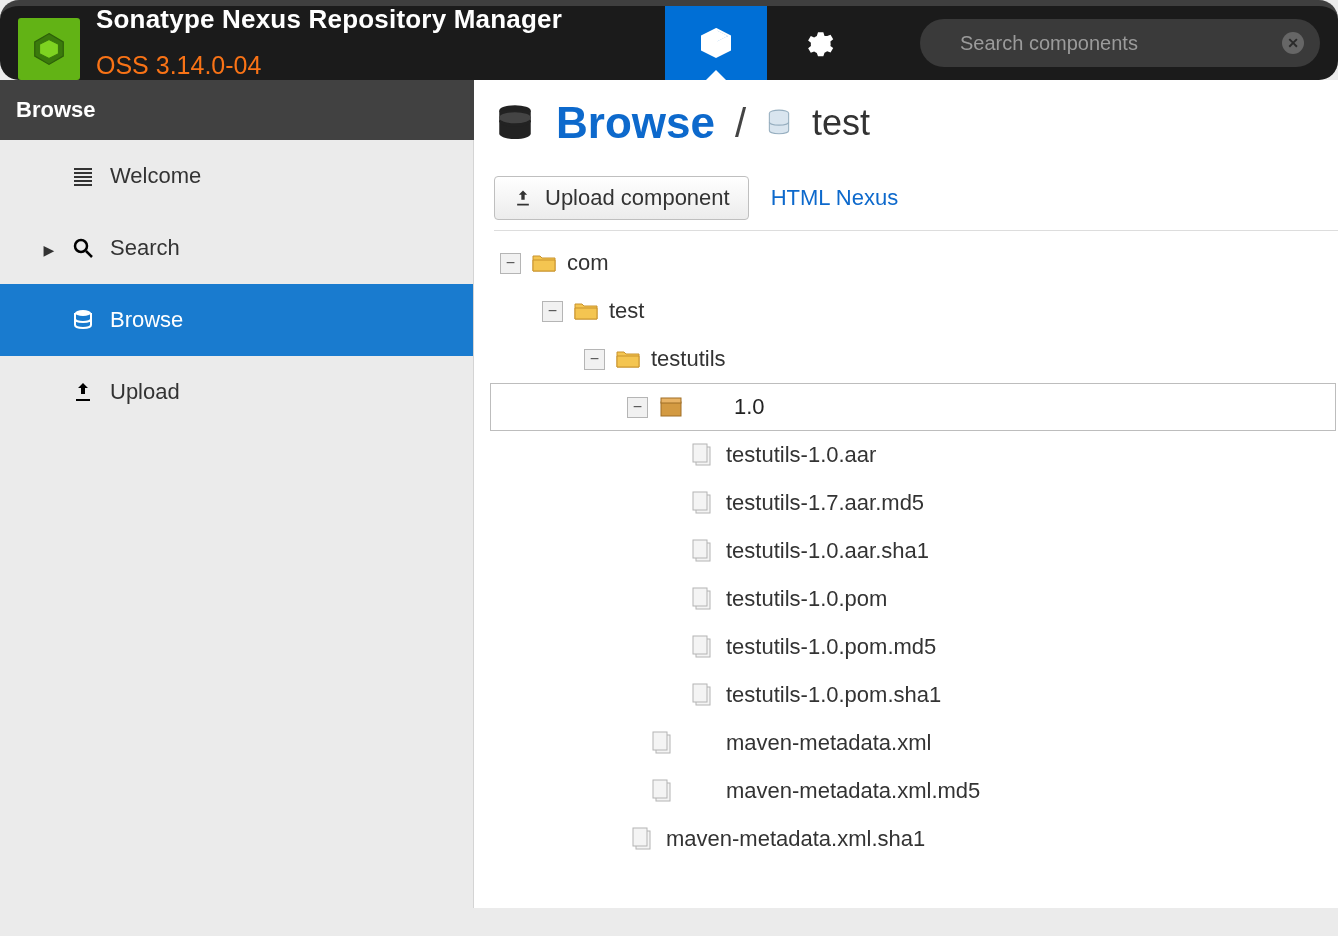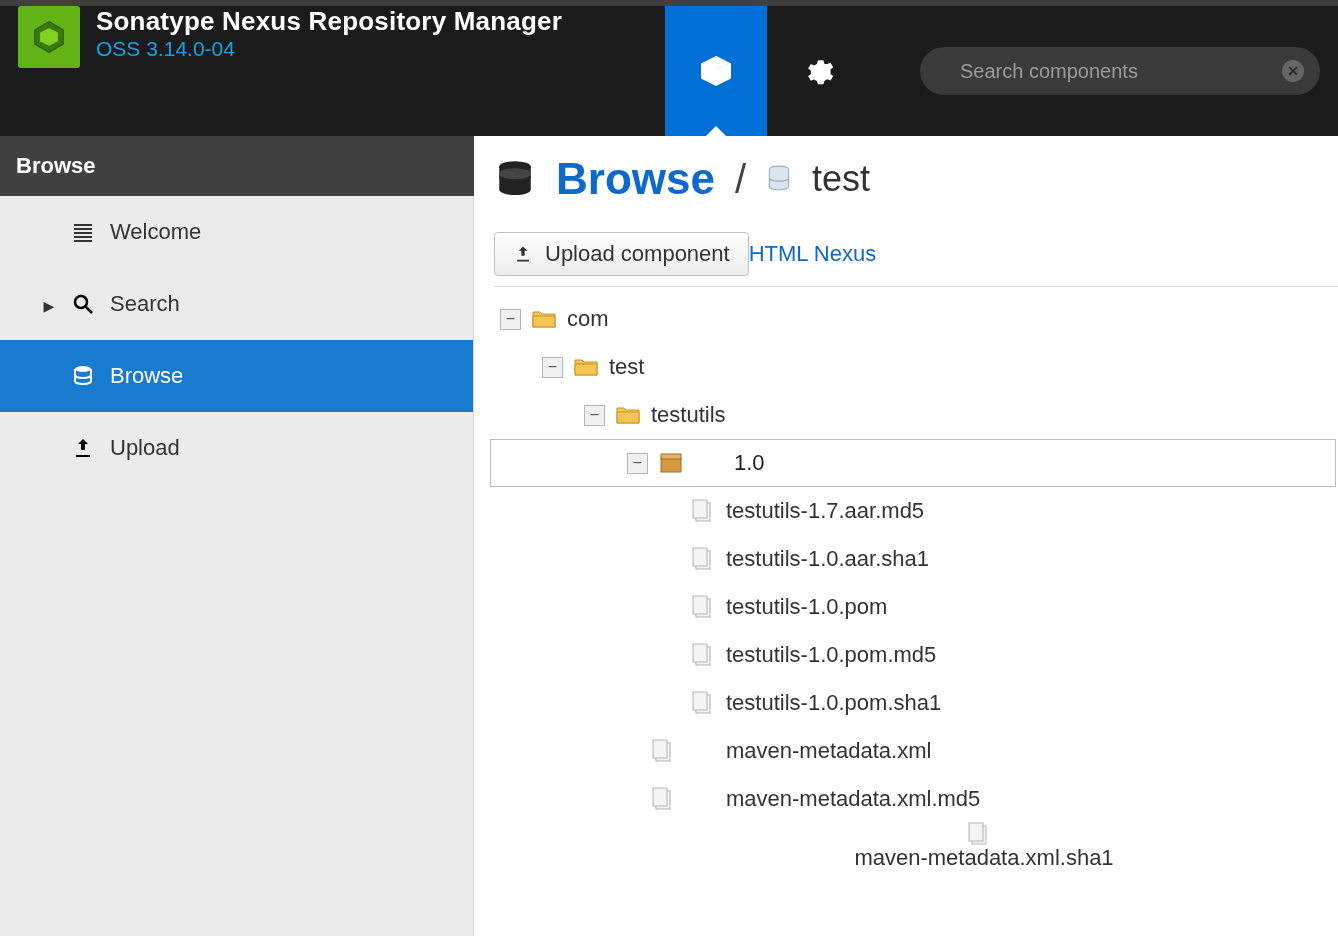--- a/index.html
+++ b/index.html
@@ -1,23 +1,23 @@
 <!DOCTYPE html>
 <html><head>
 <meta charset="utf-8">
 <style>
   * { box-sizing: border-box; margin: 0; padding: 0; }
   html, body { width: 1338px; height: 936px; font-family: "Helvetica Neue", Arial, sans-serif; background: #ebebeb; overflow: hidden; }
 
   
-  .topbar { height: 136px; background: #1b1b1b; display: flex; align-items: flex-start; color: #fff; position: relative; border-top: 6px solid #3f3f3f; }
+  .topbar { height: 80px; background: #1b1b1b; display: flex; align-items: flex-end; color: #fff; position: relative; border-top: 6px solid #3f3f3f; border-radius: 19px; }
   .logo { width: 62px; height: 62px; margin-left: 18px; background: #62b315; border-radius: 3px; display:flex; align-items:center; justify-content:center; }
   .brand { margin-left: 16px; }
   .brand .title { font-size: 26px; font-weight: 600; letter-spacing: .2px; }
-  .brand .ver   { font-size: 21px; color: #0ea5e9; margin-top: 0; }
+  .brand .ver   { font-size: 25px; color: #f97316; margin-top: 16px; }
 
   .nav { position: absolute; left: 665px; top: 0; height: 100%; display: flex; }
   .nav-item { width: 102px; height: 100%; display:flex; align-items:center; justify-content:center; position:relative; cursor:pointer; }
   .nav-item.active { background: #006fd6; }
   .nav-item.active::after {
     content:''; position:absolute; bottom:-1px; left:50%; transform:translateX(-50%);
     width:0; height:0; border-left:11px solid transparent; border-right:11px solid transparent; border-bottom:11px solid #fff;
   }
   .nav-item .gear, .nav-item .cube { width:32px; height:32px; fill:#fff; }
 
@@ -41,39 +41,39 @@
 
   
   .main { flex:1; background:#fff; padding: 18px 0 0 16px; overflow:auto; }
   .crumb { display:flex; align-items:center; gap:20px; font-size:38px; padding-left:4px; }
   .crumb .db-ico { width:42px; height:42px; }
   .crumb .browse-label { color:#0d69cc; font-weight:700; font-size:44px; }
   .crumb .slash { color:#444; font-size:40px; }
   .crumb .repo-ico { width:26px; height:30px; }
   .crumb .repo { font-size:36px; color:#333; }
 
-  .toolbar { display:flex; align-items:center; margin:28px 0 8px 4px; padding-bottom:10px; border-bottom:1px solid #ddd; }
+  .toolbar { display:flex; align-items:center; gap:22px; margin:28px 0 8px 4px; padding-bottom:10px; border-bottom:1px solid #ddd; }
   .btn-upload { border:1px solid #bfbfbf; border-radius:4px; padding:8px 18px; font-size:22px; color:#333;
     background:linear-gradient(#fff,#ececec); display:flex; align-items:center; gap:12px; cursor:pointer; }
   .btn-upload svg { width:20px; height:20px; }
   .link { color:#0d69cc; font-size:22px; cursor:pointer; }
 
   
   .tree { margin-top:6px; font-size:22px; color:#333; position:relative; }
   .node { display:flex; align-items:center; height:48px; position:relative; }
   .node .toggle { width:21px; height:21px; border:1px solid #b5b5b5; background:#f1f1f1; display:flex; align-items:center; justify-content:center; font-size:16px; color:#555; margin-right:10px; cursor:pointer; }
   .node .ficon { width:26px; height:22px; margin-right:10px; display:flex; align-items:center; justify-content:center; }
   .node .label { white-space:nowrap; }
   .depth0 { padding-left: 10px;  }
   .depth1 { padding-left: 52px;  }
   .depth2 { padding-left: 94px;  }
   .depth3 { padding-left: 136px; }
   .depth4 { padding-left: 200px; }
   .depth3b{ padding-left: 160px; gap: 40px; }
-  .depth2b{ padding-left: 140px; flex-direction: column; }
+  .depth2b{ padding-left: 140px; }
 
   .node.selected { border:1px solid #bdbdbd; background:#fff; width:calc(100% - 2px); }
   .node.selected .label { color:#222;margin-left:40px; }
 
   .folder { width:24px; height:20px; }
   .folder path { fill:#f4c551; stroke:#c9932c; stroke-width:1; }
   .box { width:22px; height:20px; }
   .file { width:22px; height:24px; }
   .file rect { fill:#f4f4f4; stroke:#b4b4b4; }
 </style>
@@ -236,20 +236,29 @@
         <span class="label">1.0</span>
       </div>
 
       <div class="node depth4">
         <span class="ficon">
             <svg class="file" viewBox="0 0 22 24">
               <rect x="4" y="4" width="14" height="18"></rect>
               <rect x="1" y="1" width="14" height="18"></rect>
             </svg>
           </span>
+        <span class="label">testutils-1.0.aar</span>
+      </div>
+      <div class="node depth4">
+        <span class="ficon">
+            <svg class="file" viewBox="0 0 22 24">
+              <rect x="4" y="4" width="14" height="18"></rect>
+              <rect x="1" y="1" width="14" height="18"></rect>
+            </svg>
+          </span>
         <span class="label">testutils-1.7.aar.md5</span>
       </div>
       <div class="node depth4">
         <span class="ficon">
             <svg class="file" viewBox="0 0 22 24">
               <rect x="4" y="4" width="14" height="18"></rect>
               <rect x="1" y="1" width="14" height="18"></rect>
             </svg>
           </span>
         <span class="label">testutils-1.0.aar.sha1</span>

